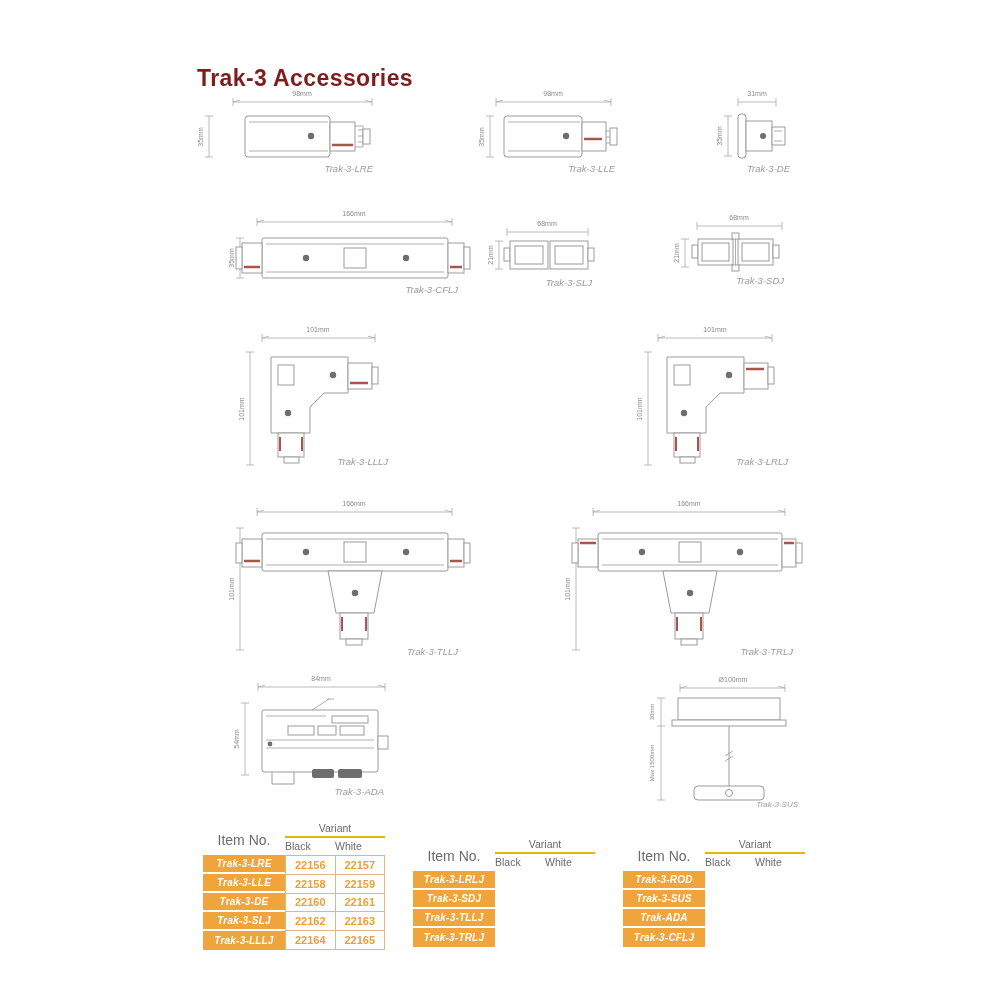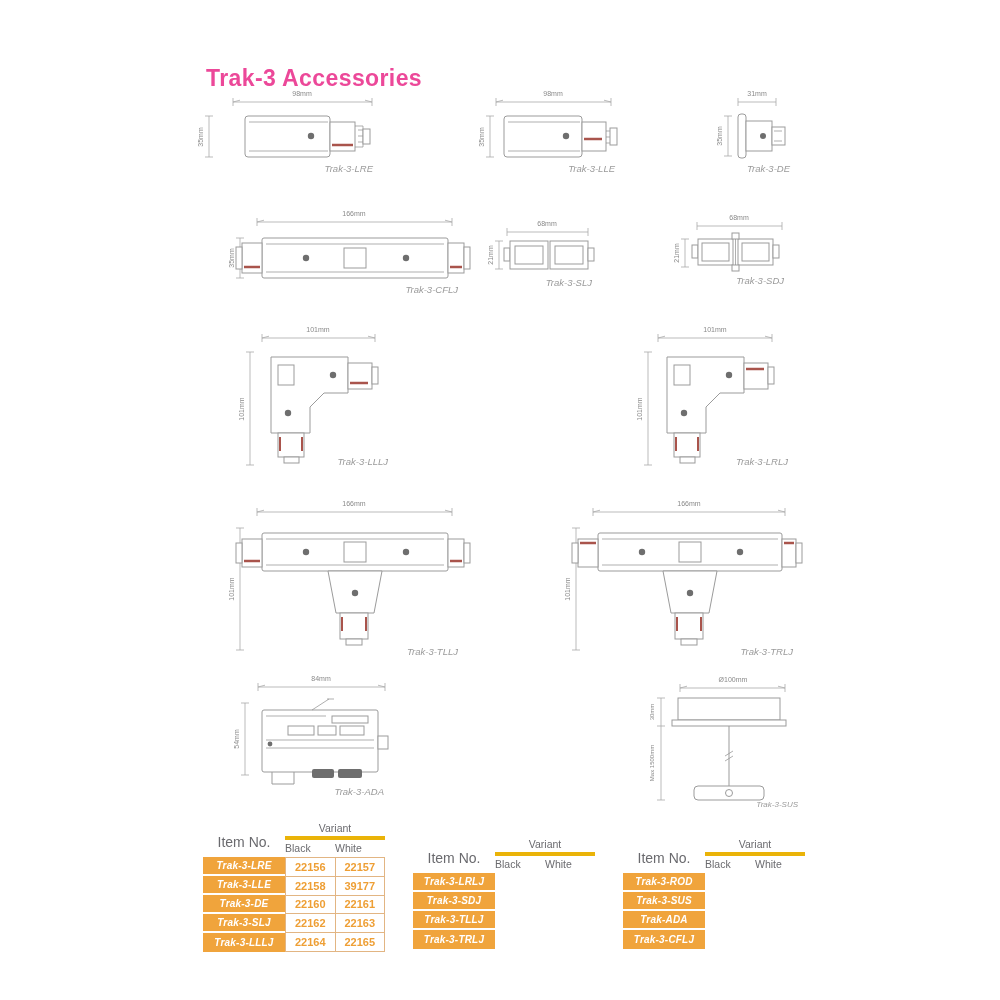--- a/index.html
+++ b/index.html
@@ -1,40 +1,40 @@
 <!DOCTYPE html>
 <html><head>
 <meta charset="utf-8">
 <style>
   html,body { margin:0; padding:0; }
   body { width:1000px; height:1000px; background:#ffffff; position:relative;
          font-family:"Liberation Sans", sans-serif; overflow:hidden; }
 
   .page-title { position:absolute; left:197px; top:50px; font-size:23px; font-weight:700;
-                color:#ec4899; letter-spacing:0.4px;margin-left:9px; }
+                color:#7f1d1d; letter-spacing:0.4px; }
 
   .diagram { position:absolute; }
   svg { display:block; overflow:visible; }
   svg text { font-family:"Liberation Sans", sans-serif; }
   svg .ln  { stroke:#9b9b9b; fill:none; stroke-width:1; }
   svg .lnt { stroke:#8d8d8d; fill:none; stroke-width:0.7; }
   svg .fillw { fill:#ffffff; stroke:#9b9b9b; stroke-width:1; }
   svg .dim { stroke:#a9a9a9; fill:none; stroke-width:0.8; }
   svg .red { stroke:#A9544C; fill:none; }
   svg .dk  { fill:#6e6e6e; stroke:none; }
   svg text.dimt { fill:#8a8a8a; font-size:7px; }
   svg text.dims { fill:#8a8a8a; font-size:6px; }
   svg text.lbl  { fill:#9a9a9a; font-size:9.5px; font-style:italic; }
 
   .itable { position:absolute; width:182px; }
   .ithead { display:grid; grid-template-columns:82px 100px; }
   .ith-item { color:#6a6a6e; font-size:14px; display:flex; align-items:flex-end;
               justify-content:center; padding-bottom:7px; }
   .ith-vlabel { text-align:center; font-size:10.5px; color:#6a6a6e; padding-bottom:2px;
-                border-bottom:4px solid #eab308; }
+                border-bottom:2px solid #eab308; }
   .ith-cols { display:grid; grid-template-columns:50px 50px; }
   .ith-cols span { text-align:left; font-size:10.5px; color:#6a6a6e; padding:2px 0 3px 0; }
   .itbody { display:grid; grid-template-columns:82px 100px; }
   .itcol-items { display:flex; flex-direction:column; }
   .item-cell { height:19px; background:#F0A43C; color:#ffffff; font-size:10px; font-weight:700;
                font-style:italic; display:flex; align-items:center; justify-content:center;
                border-bottom:2px solid #ffffff; box-sizing:border-box; letter-spacing:0.2px; }
   .itcol-items .item-cell:last-child { border-bottom:none; }
   .itcol-nums { display:grid; grid-template-columns:1fr 1fr; grid-auto-rows:1fr;
                 background:#E2B583; gap:1px; border:1px solid #E2B583; }
@@ -300,21 +300,21 @@
       <div class="item-cell">Trak-3-LRE</div>
       <div class="item-cell">Trak-3-LLE</div>
       <div class="item-cell">Trak-3-DE</div>
       <div class="item-cell">Trak-3-SLJ</div>
       <div class="item-cell">Trak-3-LLLJ</div>
     </div>
     <div class="itcol-nums">
       <div class="num-cell">22156</div>
       <div class="num-cell">22157</div>
       <div class="num-cell">22158</div>
-      <div class="num-cell">39177</div>
+      <div class="num-cell">22159</div>
       <div class="num-cell">22160</div>
       <div class="num-cell">22161</div>
       <div class="num-cell">22162</div>
       <div class="num-cell">22163</div>
       <div class="num-cell">22164</div>
       <div class="num-cell">22165</div>
     </div>
   </div>
 </div>
 

